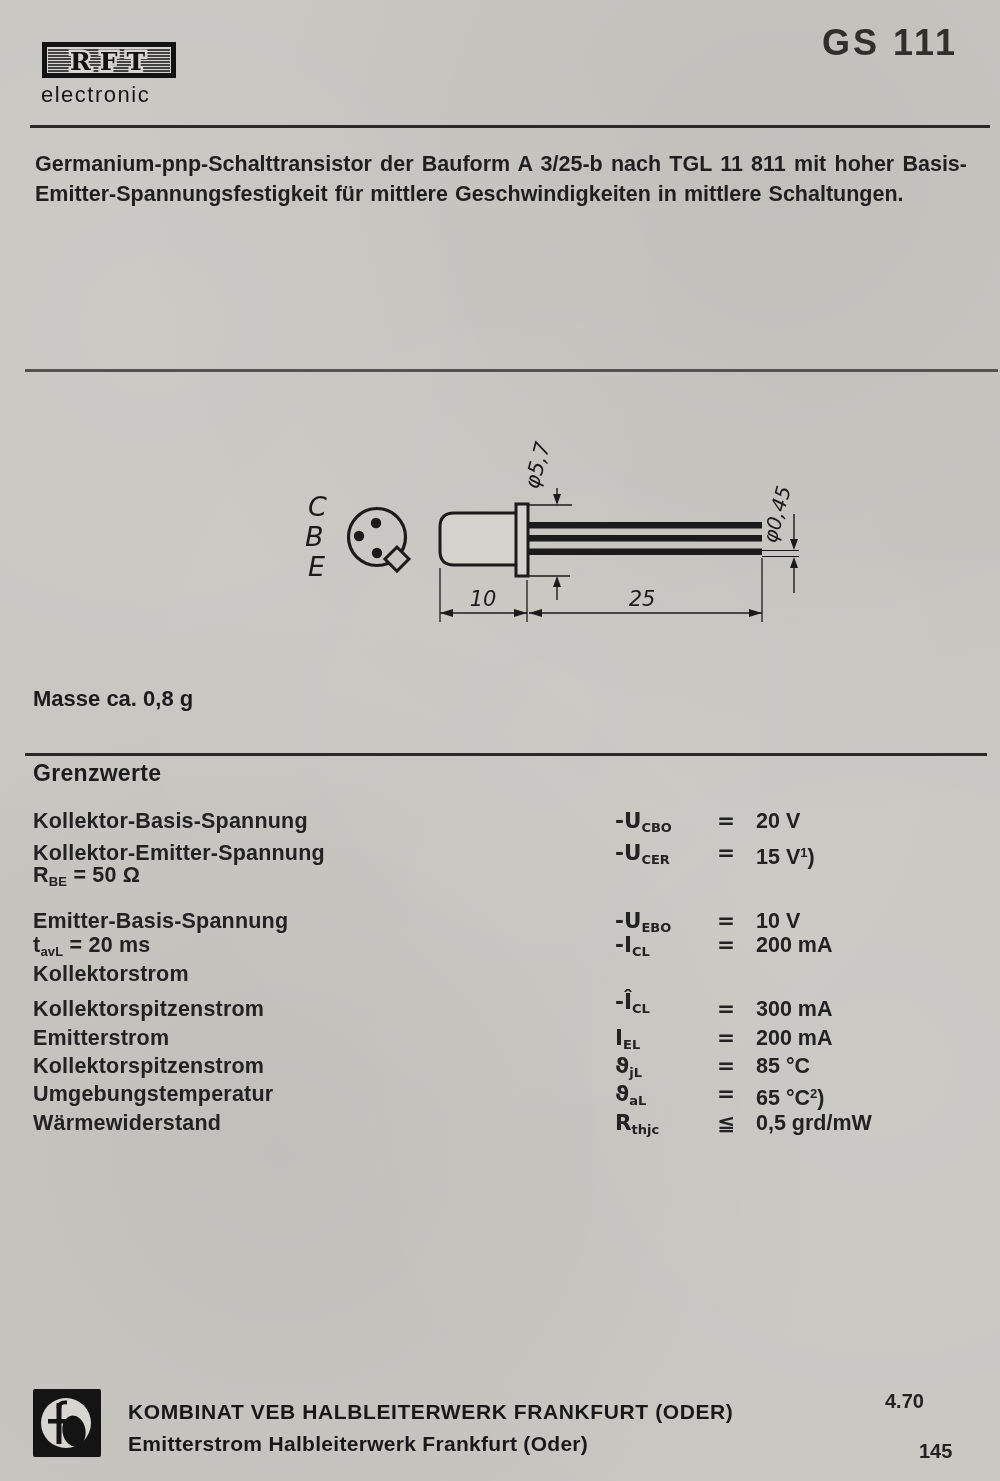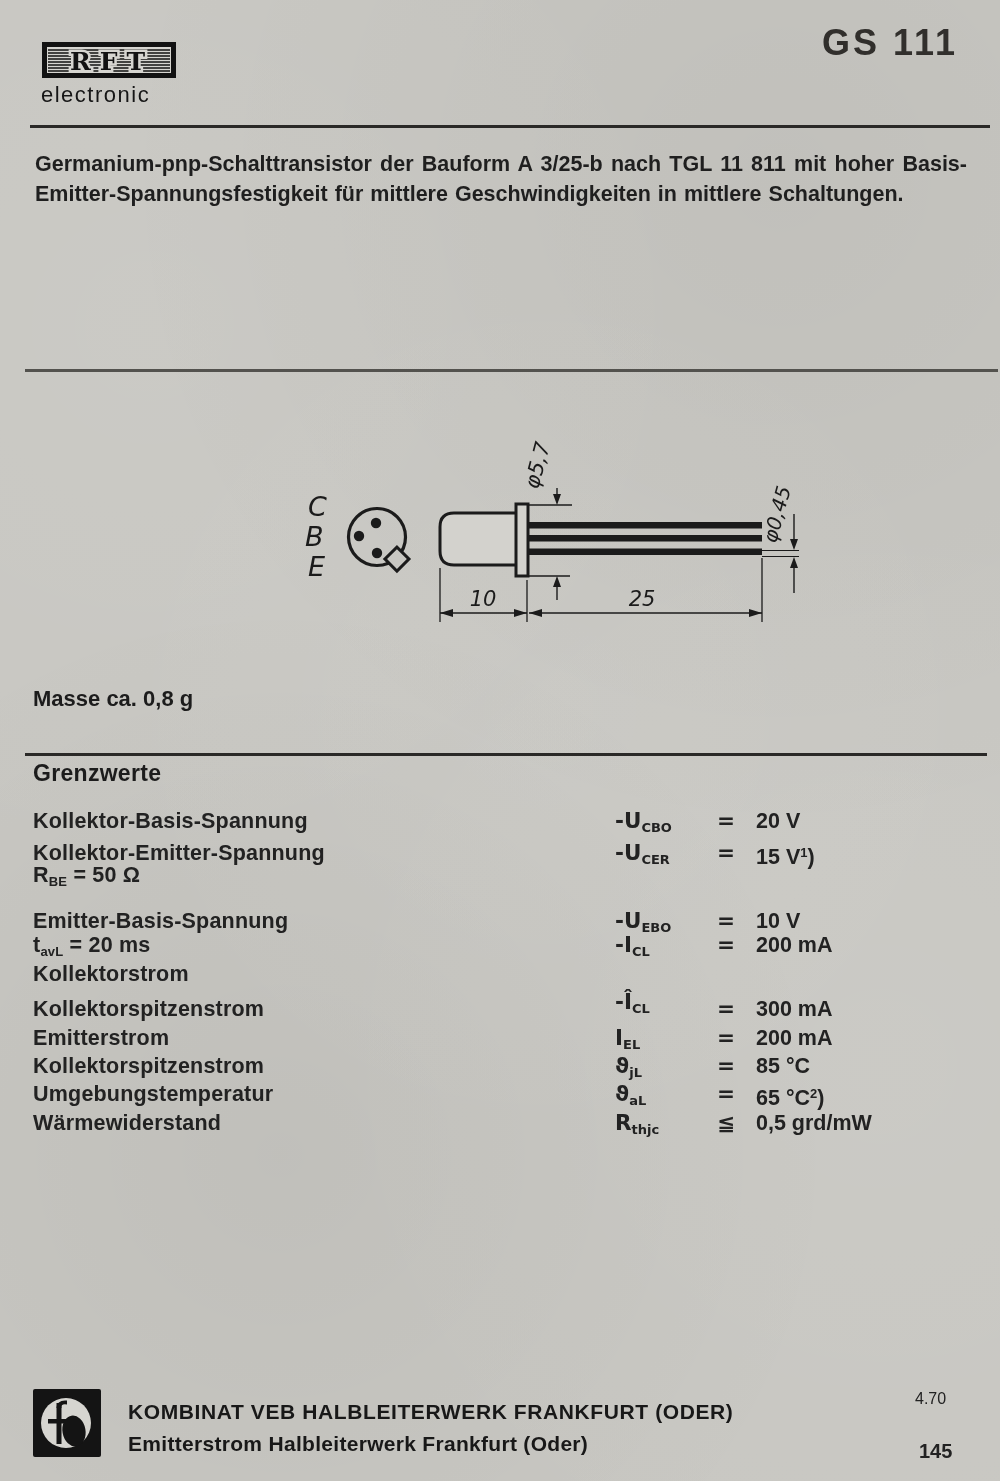--- a/index.html
+++ b/index.html
@@ -55,21 +55,21 @@
   
   .package-diagram { left:280px; top:428px; width:560px; height:240px; }
   .dstroke { stroke:#1b1b1b; fill:none; }
   .dfill   { fill:#1b1b1b; stroke:none; }
   .dimtext { font-family:"DejaVu Sans", sans-serif; font-style:italic; fill:#1b1b1b; }
 
   
   .footer-logo { left:33px; top:1389px; width:68px; height:68px; }
   .company-1 { left:128px; top:1400px; font-size:21px; font-weight:700; letter-spacing:.6px; color:#181818; }
   .company-2 { left:128px; top:1432px; font-size:21px; font-weight:700; letter-spacing:.3px; color:#181818; }
-  .date-code { left:915px; top:1390px; font-size:16px; font-weight:400; color:#222; }
+  .date-code { left:885px; top:1390px; font-size:20px; font-weight:700; color:#222; }
   .page-number { left:919px; top:1440px; font-size:20px; font-weight:700; color:#222; }
 </style>
 </head>
 <body>
 
 <div class="page">
 
   <svg class="abs" style="left:42px; top:42px;" width="134" height="36" viewBox="0 0 134 36">
     <rect x="2.5" y="2.5" width="129" height="31" fill="#d6d5d0" stroke="#121212" stroke-width="5"></rect>
     <g stroke="#121212" stroke-width="1.3">

